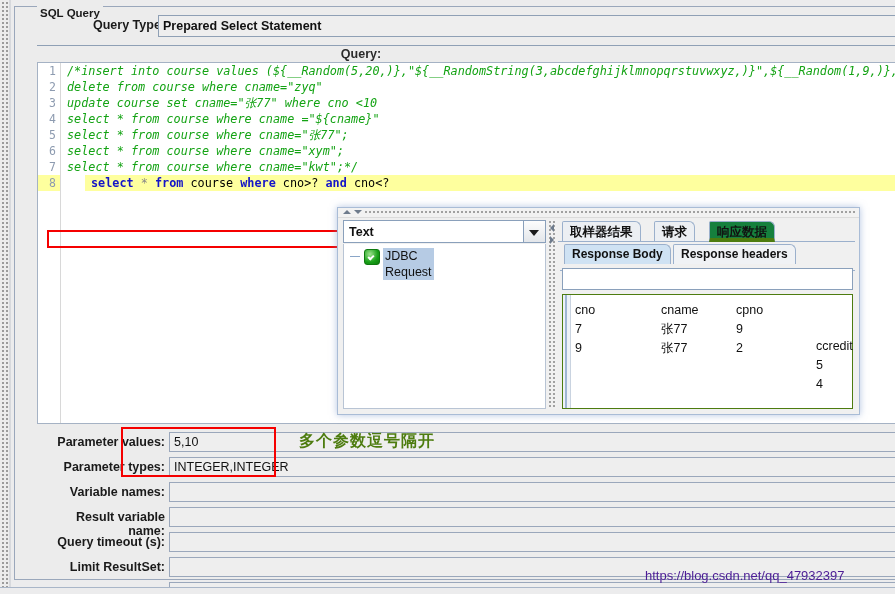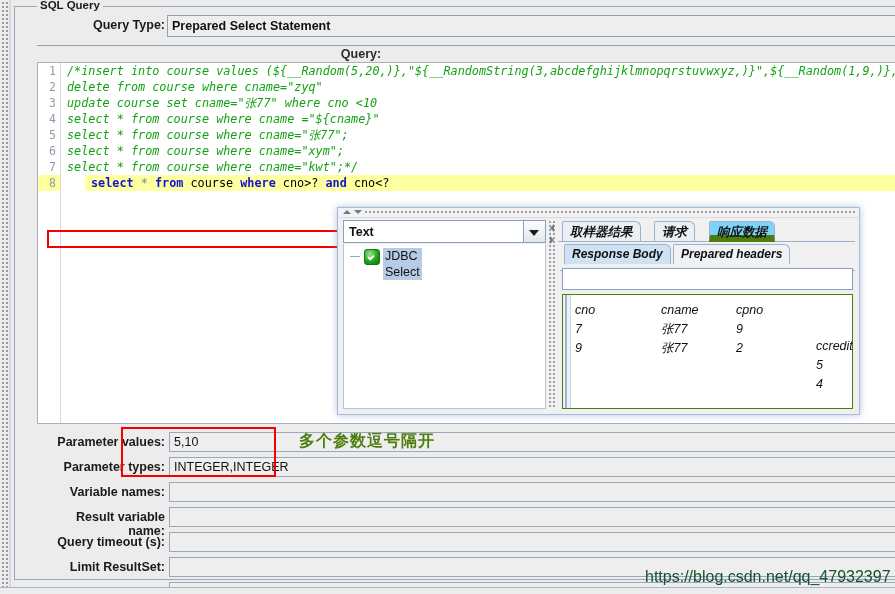--- a/index.html
+++ b/index.html
@@ -20,31 +20,31 @@
     position:absolute;left:9px;top:0;width:2px;height:594px;background:#d7d9dd;
   }
   
   .sqlpanel{
     position:absolute;left:14px;top:6px;right:0;bottom:14px;
     border:1px solid #9aa7bb;border-right:none;
     background:#ececec;
   }
   .sqlpanel-title{
     position:absolute;left:22px;top:-8px;background:#ececec;
-    padding:0 3px;font-weight:bold;font-size:11.5px;color:#1a1a1a;
+    padding:8px 3px;font-weight:bold;font-size:11.5px;color:#1a1a1a;
     line-height:12px;
   }
   
   .qt-row{position:absolute;left:0;top:8px;width:100%;height:24px;}
   .qt-label{
     position:absolute;left:33px;top:3px;width:117px;text-align:right;
     font-weight:bold;font-size:12.5px;color:#1a1a1a;
   }
   .qt-field{
-    position:absolute;left:152px;top:0px;right:0px;height:22px;
+    position:absolute;left:143px;top:0px;right:0px;height:22px;
     background:#eeeeee;border:1px solid #8fa0b5;border-right:none;
     box-sizing:border-box;
   }
   .qt-field span{
     position:absolute;left:4px;top:3px;font-weight:bold;font-size:12.5px;color:#111;
   }
   
   .query-cap-wrap{
     position:absolute;left:22px;top:38px;right:0;height:17px;
     background:#ececec;border-top:1px solid #8fa0b5;
@@ -150,33 +150,33 @@
     position:absolute;left:210px;top:12px;width:9px;bottom:5px;
     background:#f1f1f1;
     background-image:radial-gradient(#9b9b9b 0.7px,transparent 0.8px);
     background-size:4px 4px;
   }
   .vsplit .a1,.vsplit .a2{position:absolute;left:2px;width:0;height:0;}
   .vsplit .a1{top:4px;border-top:4px solid transparent;border-bottom:4px solid transparent;border-right:4px solid #6e7b8c;}
   .vsplit .a2{top:16px;border-top:4px solid transparent;border-bottom:4px solid transparent;border-left:4px solid #6e7b8c;}
 
   .popup-right{
-    position:absolute;left:220px;top:12px;right:4px;bottom:5px;font-style:italic;
+    position:absolute;left:220px;top:12px;right:4px;bottom:5px;
   }
   .tabrow{position:absolute;left:0;top:0;height:22px;right:0;}
   .tabrow:after{
     content:"";position:absolute;left:0;bottom:0;right:0;height:1px;background:#9bb0cc;
   }
   .tab{
     position:absolute;top:1px;height:21px;line-height:20px;
     border:1px solid #9bb0cc;border-bottom:none;
     background:#eceff3;font-weight:bold;font-size:12.5px;color:#111;
     padding:0 7px;box-sizing:border-box;border-radius:2px 6px 0 0;
   }
-  .tab.sel{background:#7dd3fc;z-index:3;border-bottom:7px solid #4d7c0f;}
+  .tab.sel{background:#15803d;z-index:3;border-bottom:4px solid #4d7c0f;}
   .subtabrow{position:absolute;left:2px;top:24px;height:27px;right:0;}
   .subtabrow:after{
     content:"";position:absolute;left:0;bottom:0;right:0;height:1px;background:#9bb0cc;
   }
   .subtab{
     position:absolute;top:0;height:20px;line-height:19px;
     border:1px solid #9bb0cc;border-bottom:none;
     background:#f0f2f5;font-weight:bold;font-size:12px;color:#111;
     padding:0 7px;box-sizing:border-box;border-radius:2px 6px 0 0;
   }
@@ -221,21 +221,21 @@
     border:2px solid #f50000;box-sizing:border-box;pointer-events:none;z-index:9;
   }
   .cn-note{
     position:absolute;left:299px;top:431px;
     color:#4d7c0f;font-size:16px;font-weight:bold;
     font-family:Liberation Sans, sans-serif;
     letter-spacing:1px;z-index:9;
   }
   .watermark{
     position:absolute;left:645px;top:568px;
-    color:#14532d;font-size:16px;z-index:20;
+    color:#4c1d95;font-size:13px;z-index:20;
     font-family:"Liberation Sans",sans-serif;
   }
   .bottombar{
     position:absolute;left:0;bottom:0;width:895px;height:6px;
     background:#ececed;border-top:1px solid #a9b6c8;
   }
 </style>
 </head>
 <body>
 
@@ -337,39 +337,39 @@
     <div class="combo">
       <span class="val">Text</span>
       <span class="btn">
           <i></i>
         </span>
     </div>
     <div class="tree">
       <div class="tree-row">
         <span class="tree-dash"></span>
         <span class="tree-icon"></span>
-        <span class="tree-label">JDBC Select</span>
+        <span class="tree-label">JDBC Request</span>
       </div>
     </div>
   </div>
 
   <div class="vsplit">
     <span class="a1"></span>
     <span class="a2"></span>
   </div>
 
   <div class="popup-right">
     <div class="tabrow">
       <div class="tab" style="left:4px">取样器结果</div>
       <div class="tab" style="left:96px">请求</div>
       <div class="tab sel" style="left:151px">响应数据</div>
     </div>
     <div class="subtabrow">
       <div class="subtab sel" style="left:4px">Response Body</div>
-      <div class="subtab" style="left:113px">Prepared headers</div>
+      <div class="subtab" style="left:113px">Response headers</div>
     </div>
     <div class="resp-search">
       <span></span>
     </div>
     <div class="resp-body">
       <div class="rb-scroll">
           <i></i>
         </div>
       <div class="restable">
         <div class="r">

